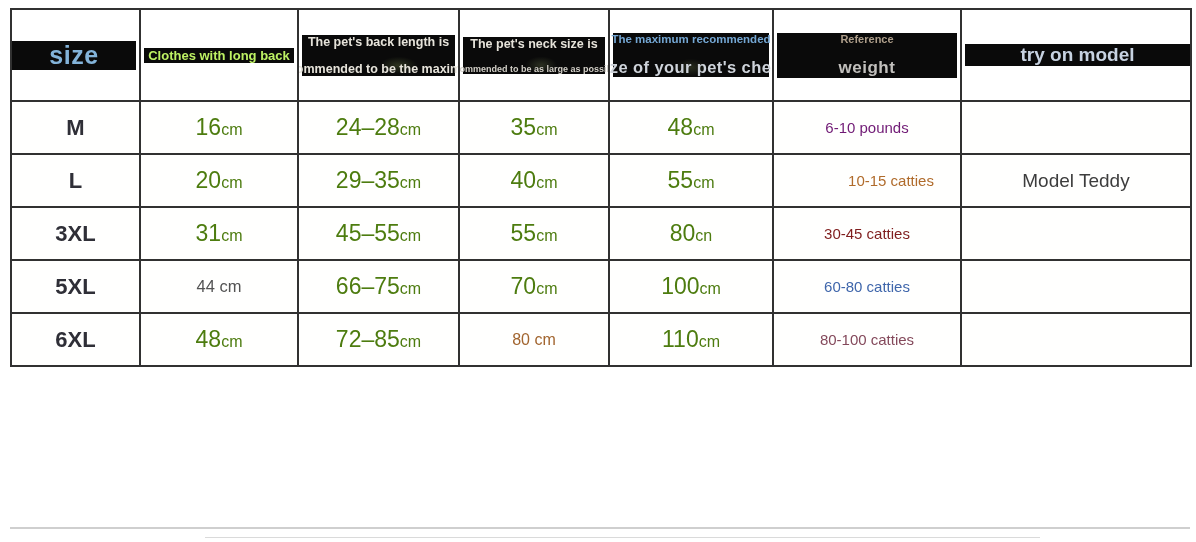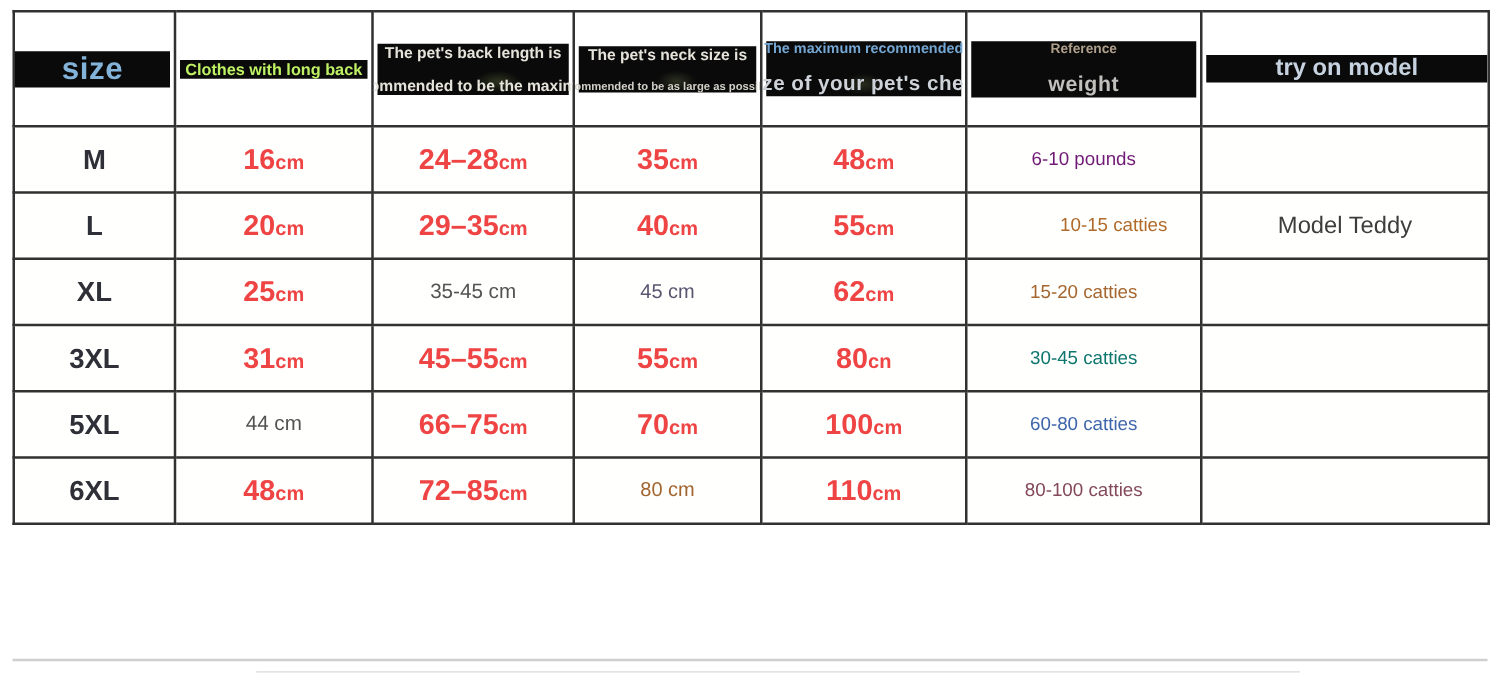--- a/index.html
+++ b/index.html
@@ -41,21 +41,21 @@
   .h-small  { font-size:13px; color:#bef264;text-align:center; }
   .h-med    { font-size:12.5px; color:#e6e3da; }
   .h-tiny   { font-size:9px;  color:#d2cfc7; font-weight:bold; }
   .h-blue   { font-size:11.5px; color:#74a7d4; }
   .h-big    { font-size:16.5px; color:#ced3da; letter-spacing:.4px; }
   .h-ref    { font-size:11px; color:#af9f8b; }
   .h-weight { font-size:17px; color:#c2c0bd; letter-spacing:.5px;text-align:right; }
   .h-model  { font-size:19px; font-weight:bold; color:#c7d2e1; }
 
   .c-size   { font-weight:bold; font-size:22px; color:#2f2f37; }
-  .c-strong { font-weight:bold; font-size:23px; color:#ef4444; }
+  .c-strong { font-weight:normal; font-size:23px; color:#4d7c0f; }
   .c-strong .unit { font-size:16px; }
   .c-muted  { font-size:16.5px; color:#535353; }
   .c-muted-purple { font-size:16px; color:#5b5670; }
   .c-brown  { font-size:16px; color:#a2652f; }
   .c-weight { font-size:15px; }
   .c-model  { font-size:19px; color:#3d3d3d; }
   .c-model-small { font-size:12.5px; color:#3d3d3d; }
 
   .table-shadow {
     position:absolute; left:10px; top:527px; width:1180px; height:2px;
@@ -136,35 +136,26 @@
         <tr>
           <td class="c-size">L</td>
           <td class="c-strong"><span>20</span><span class="unit">cm</span></td>
           <td class="c-strong"><span>29–35</span><span class="unit">cm</span></td>
           <td class="c-strong"><span>40</span><span class="unit">cm</span></td>
           <td class="c-strong"><span>55</span><span class="unit">cm</span></td>
           <td class="c-weight" style="color: rgb(176, 107, 43); padding-left: 48px;">10-15 catties</td>
           <td class="c-model">Model Teddy</td>
         </tr>
         <tr>
-          <td class="c-size">XL</td>
-          <td class="c-strong"><span>25</span><span class="unit">cm</span></td>
-          <td class="c-muted">35-45 cm</td>
-          <td class="c-muted-purple">45 cm</td>
-          <td class="c-strong"><span>62</span><span class="unit">cm</span></td>
-          <td class="c-weight" style="color: rgb(165, 102, 47);">15-20 catties</td>
-          <td class="c-model"></td>
-        </tr>
-        <tr>
           <td class="c-size">3XL</td>
           <td class="c-strong"><span>31</span><span class="unit">cm</span></td>
           <td class="c-strong"><span>45–55</span><span class="unit">cm</span></td>
           <td class="c-strong"><span>55</span><span class="unit">cm</span></td>
           <td class="c-strong"><span>80</span><span class="unit">cn</span></td>
-          <td class="c-weight" style="color: #0f766e;">30-45 catties</td>
+          <td class="c-weight" style="color: #7f1d1d;">30-45 catties</td>
           <td class="c-model"></td>
         </tr>
         <tr>
           <td class="c-size">5XL</td>
           <td class="c-muted">44 cm</td>
           <td class="c-strong"><span>66–75</span><span class="unit">cm</span></td>
           <td class="c-strong"><span>70</span><span class="unit">cm</span></td>
           <td class="c-strong"><span>100</span><span class="unit">cm</span></td>
           <td class="c-weight" style="color: rgb(63, 102, 171);">60-80 catties</td>
           <td class="c-model"></td>

